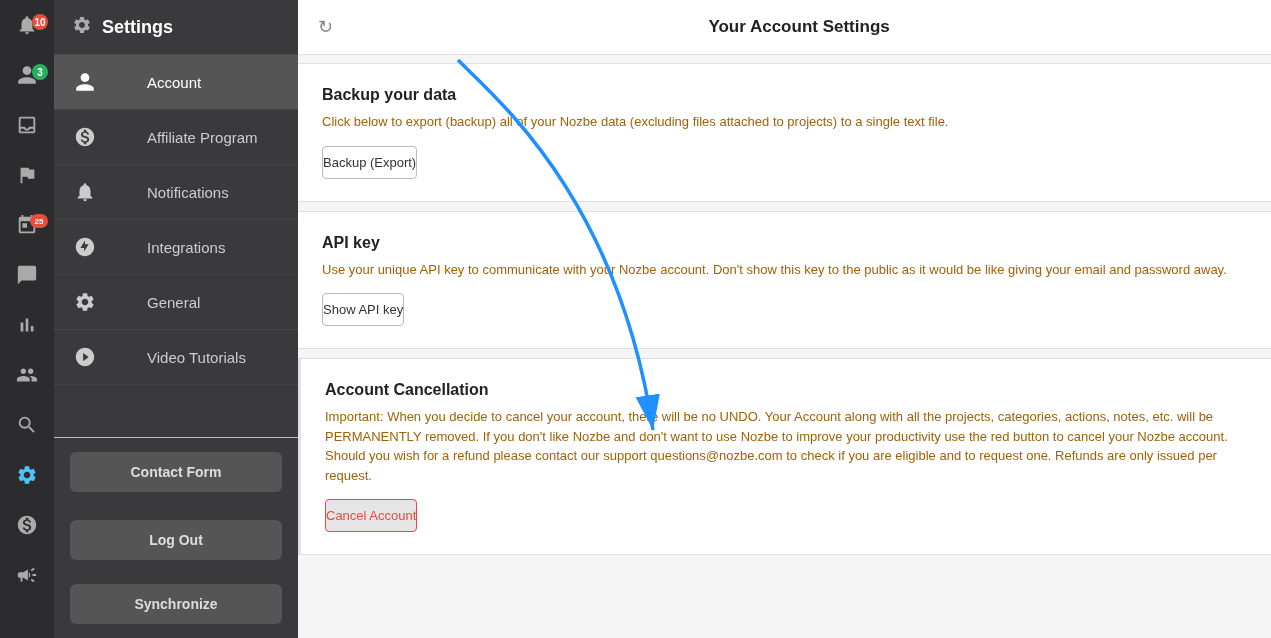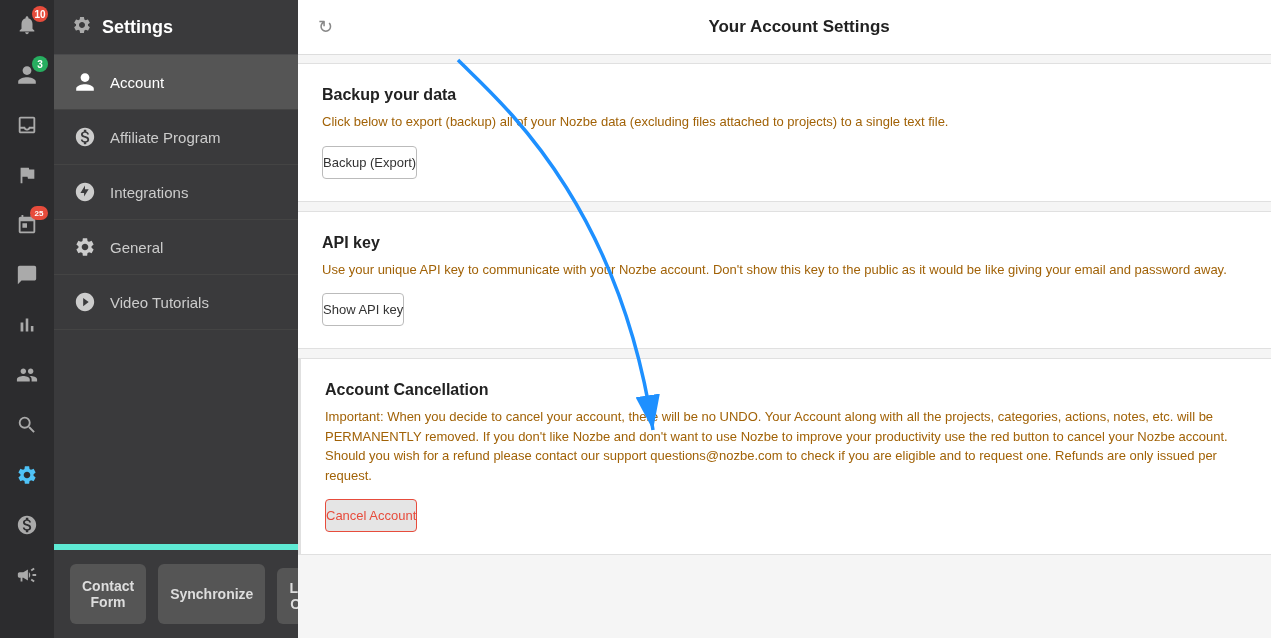--- a/index.html
+++ b/index.html
@@ -22,21 +22,21 @@
       align-items: center;
       justify-content: center;
       color: #aaa;
       cursor: pointer;
       position: relative;
     }
     .icon-bar-item.active { color: #4fc3f7; }
     .icon-bar-item svg { width: 22px; height: 22px; }
     .badge {
       position: absolute;
-      top: 6px;
+      top: 14px;
       right: 6px;
       background: #e74c3c;
       color: #fff;
       font-size: 10px;
       font-weight: bold;
       border-radius: 50%;
       width: 16px;
       height: 16px;
       display: flex;
       align-items: center;
@@ -73,38 +73,39 @@
       overflow-y: auto;
     }
     .sidebar-item {
       display: flex;
       align-items: center;
       padding: 14px 18px;
       cursor: pointer;
       color: #ccc;
       font-size: 15px;
       border-bottom: 1px solid #444;
+      gap: 37px;
     }
     .sidebar-item.active { background: #555; color: #fff; }
     .sidebar-item-icon {
       width: 26px;
       height: 26px;
       margin-right: 12px;
       display: flex;
       align-items: center;
       justify-content: center;
       flex-shrink: 0;
     }
     .sidebar-item-icon svg { width: 22px; height: 22px; }
     .sidebar-footer {
       padding: 14px 16px;
       display: flex;
-      flex-direction: row;
-      gap: 12px;
-      border-top: 6px solid #5eead4;
+      flex-direction: column;
+      gap: 24px;
+      border-top: 1px solid #5eead4;
     }
     .sidebar-footer-btn {
       background: #555;
       color: #ddd;
       border: none;
       border-radius: 6px;
       padding: 12px;
       font-size: 14px;
       font-weight: 600;
       cursor: pointer;
@@ -290,20 +291,28 @@
 
     <div class="sidebar-item">
       <div class="sidebar-item-icon">
         <svg viewBox="0 0 24 24" fill="currentColor">
             <path d="M12 2C6.48 2 2 6.48 2 12s4.48 10 10 10 10-4.48 10-10S17.52 2 12 2zm1.41 16.09V20h-2.67v-1.93c-1.71-.36-3.16-1.46-3.27-3.4h1.96c.1 1.05.82 1.87 2.65 1.87 1.96 0 2.4-.98 2.4-1.59 0-.83-.44-1.61-2.67-2.14-2.48-.6-4.18-1.62-4.18-3.67 0-1.72 1.39-2.84 3.11-3.21V4h2.67v1.95c1.86.45 2.79 1.86 2.85 3.39H14.3c-.05-1.11-.64-1.87-2.22-1.87-1.5 0-2.4.68-2.4 1.64 0 .84.65 1.39 2.67 1.91s4.18 1.39 4.18 3.91c-.01 1.83-1.38 2.83-3.12 3.16z"></path>
           </svg>
       </div>
       <span>Affiliate Program</span>
     </div>
 
+    <div class="sidebar-item">
+      <div class="sidebar-item-icon">
+        <svg viewBox="0 0 24 24" fill="currentColor">
+            <path d="M12 22c1.1 0 2-.9 2-2h-4c0 1.1.9 2 2 2zm6-6v-5c0-3.07-1.64-5.64-4.5-6.32V4c0-.83-.67-1.5-1.5-1.5s-1.5.67-1.5 1.5v.68C7.63 5.36 6 7.92 6 11v5l-2 2v1h16v-1l-2-2z"></path>
+          </svg>
+      </div>
+      <span>Notifications</span>
+    </div>
 
     <div class="sidebar-item">
       <div class="sidebar-item-icon">
         <svg viewBox="0 0 24 24" fill="currentColor">
             <path d="M12 2C6.48 2 2 6.48 2 12s4.48 10 10 10 10-4.48 10-10S17.52 2 12 2zm-1 15v-4H7l5-8v4h4l-5 8z"></path>
           </svg>
       </div>
       <span>Integrations</span>
     </div>
 
@@ -320,22 +329,22 @@
       <div class="sidebar-item-icon">
         <svg viewBox="0 0 24 24" fill="currentColor">
             <path d="M12 2C6.48 2 2 6.48 2 12s4.48 10 10 10 10-4.48 10-10S17.52 2 12 2zm-2 14.5v-9l6 4.5-6 4.5z"></path>
           </svg>
       </div>
       <span>Video Tutorials</span>
     </div>
   </div>
   <div class="sidebar-footer">
     <button class="sidebar-footer-btn">Contact Form</button>
+    <button class="sidebar-footer-btn" style="margin-top:4px;">Log Out</button>
     <button class="sidebar-footer-btn">Synchronize</button>
-    <button class="sidebar-footer-btn" style="margin-top:4px;">Log Out</button>
   </div>
 </div>
 
 <div class="main-wrapper">
 
   <svg class="arrow-overlay" width="370" height="638" viewBox="0 0 370 638">
     <defs>
       <marker id="arrowhead" markerWidth="10" markerHeight="7" refX="10" refY="3.5" orient="auto">
         <polygon points="0 0, 10 3.5, 0 7" fill="#1e90ff"></polygon>
       </marker>

